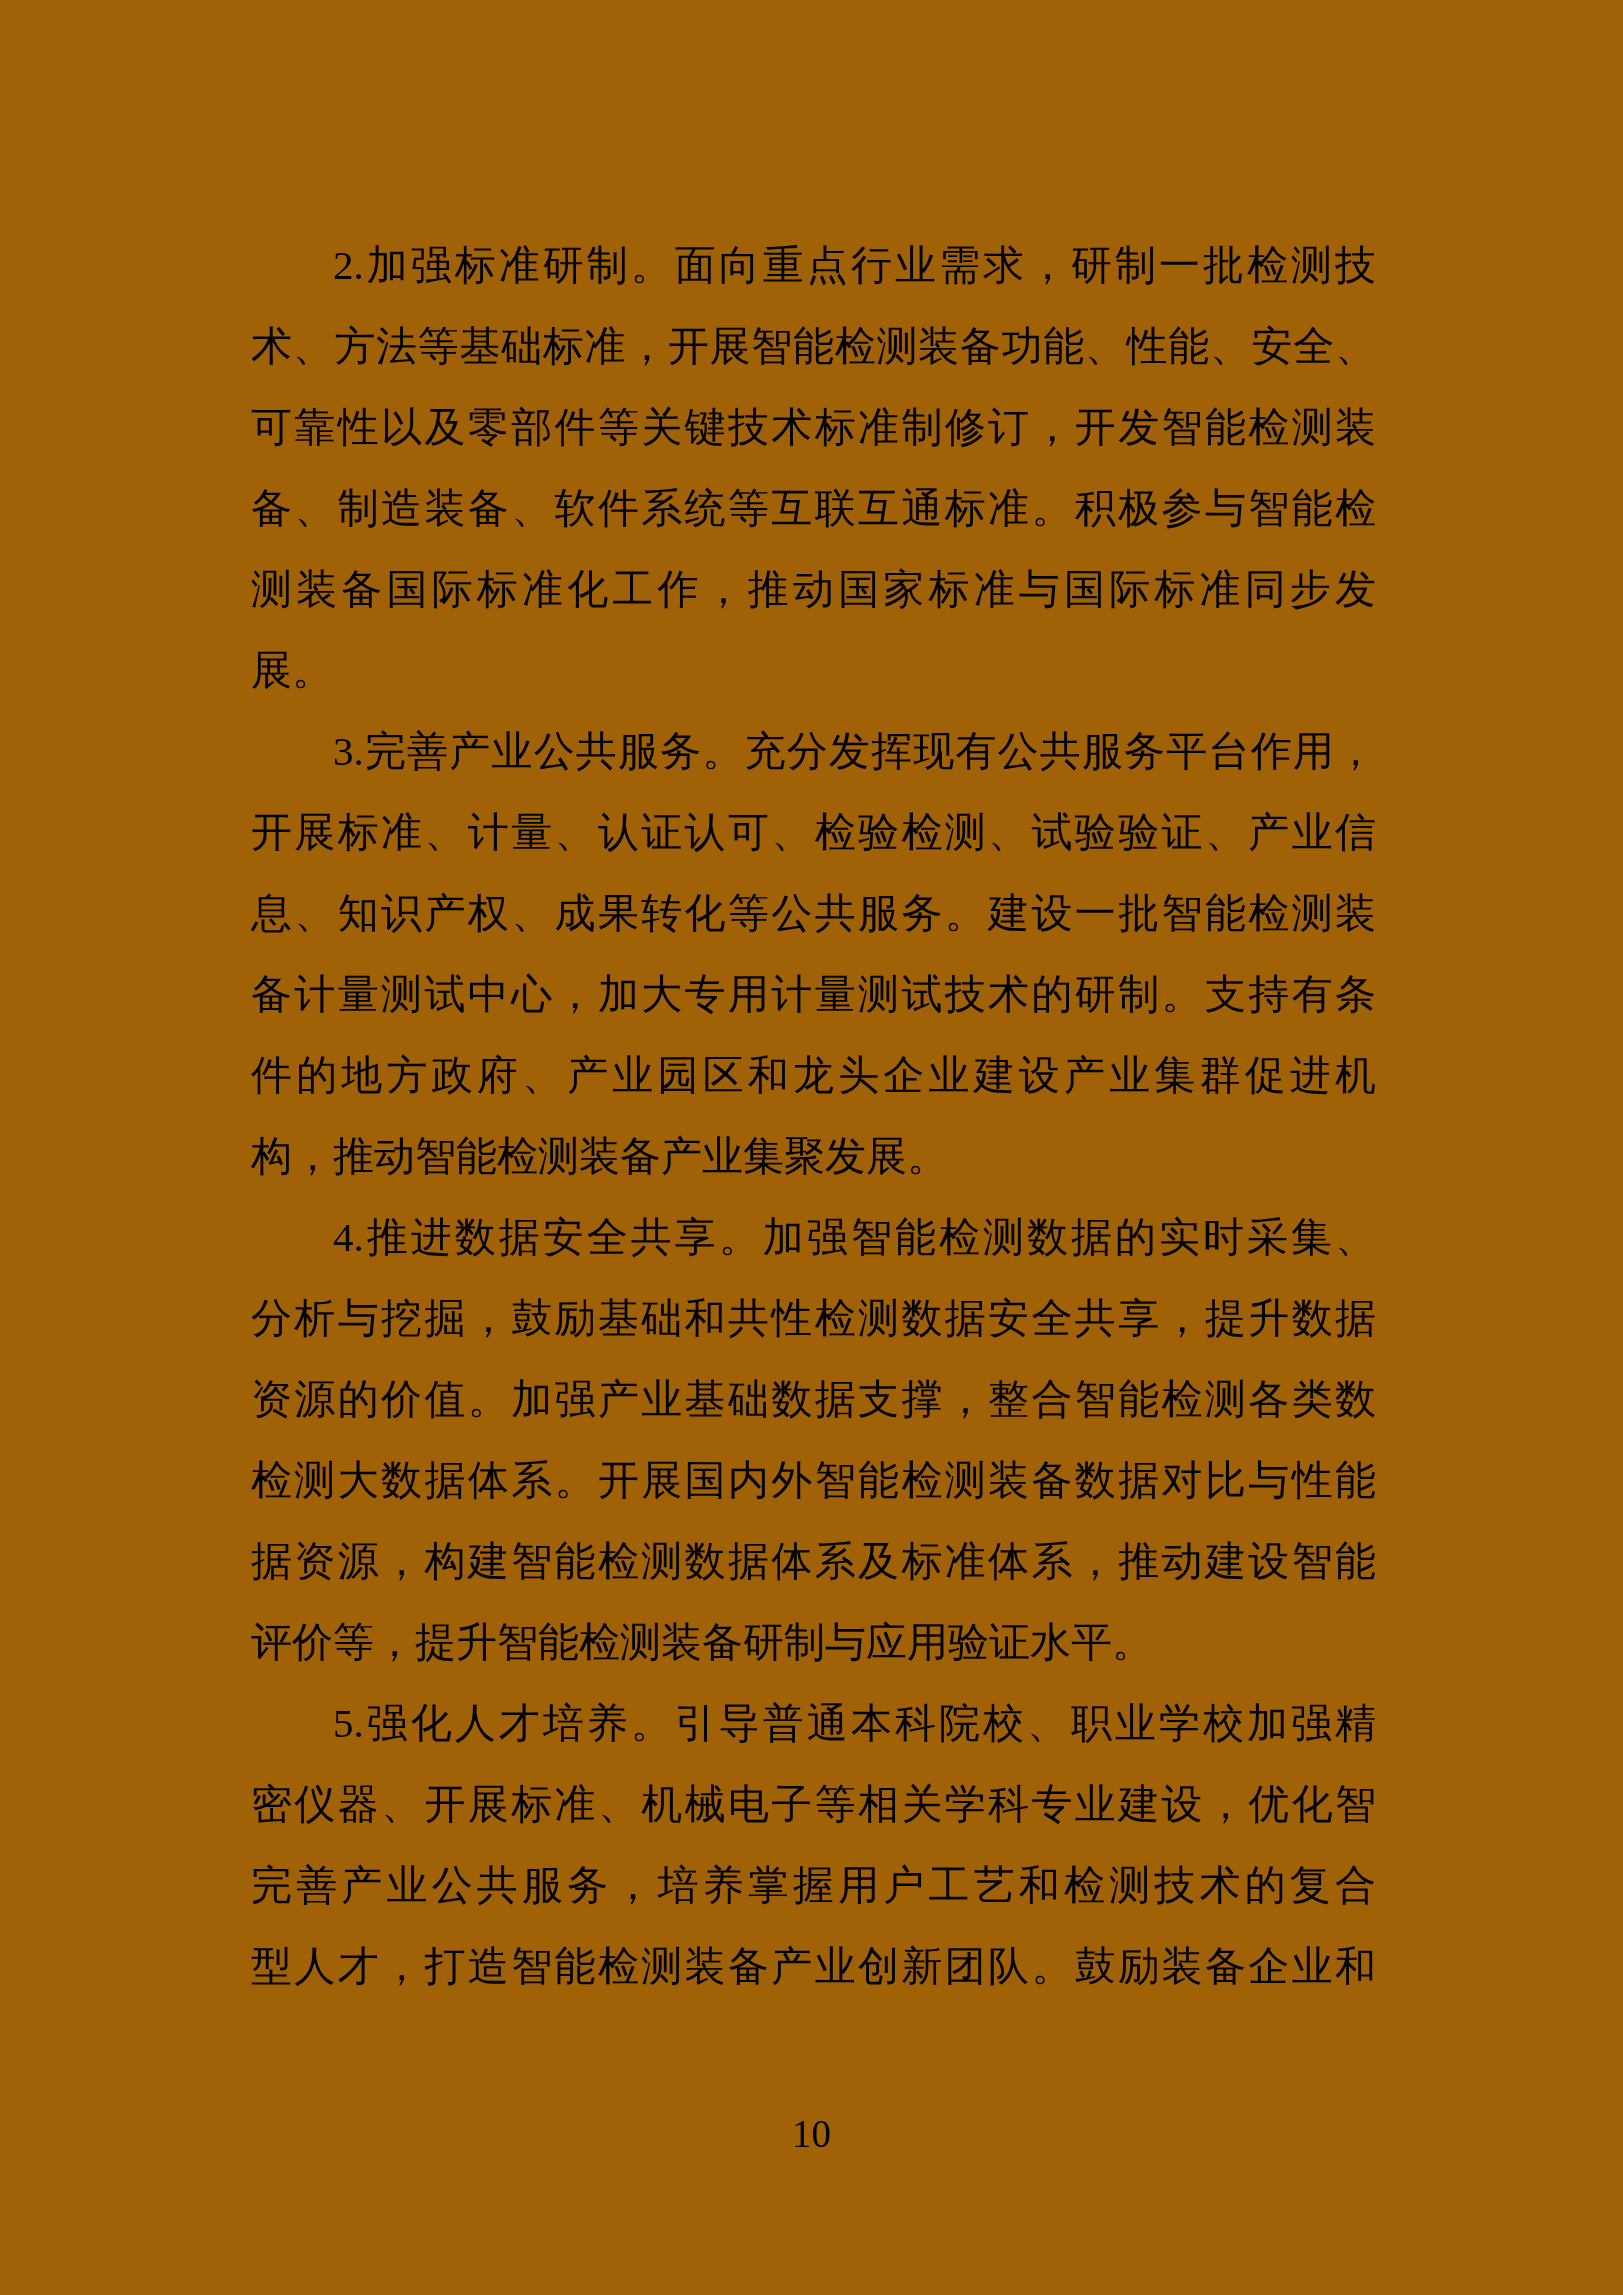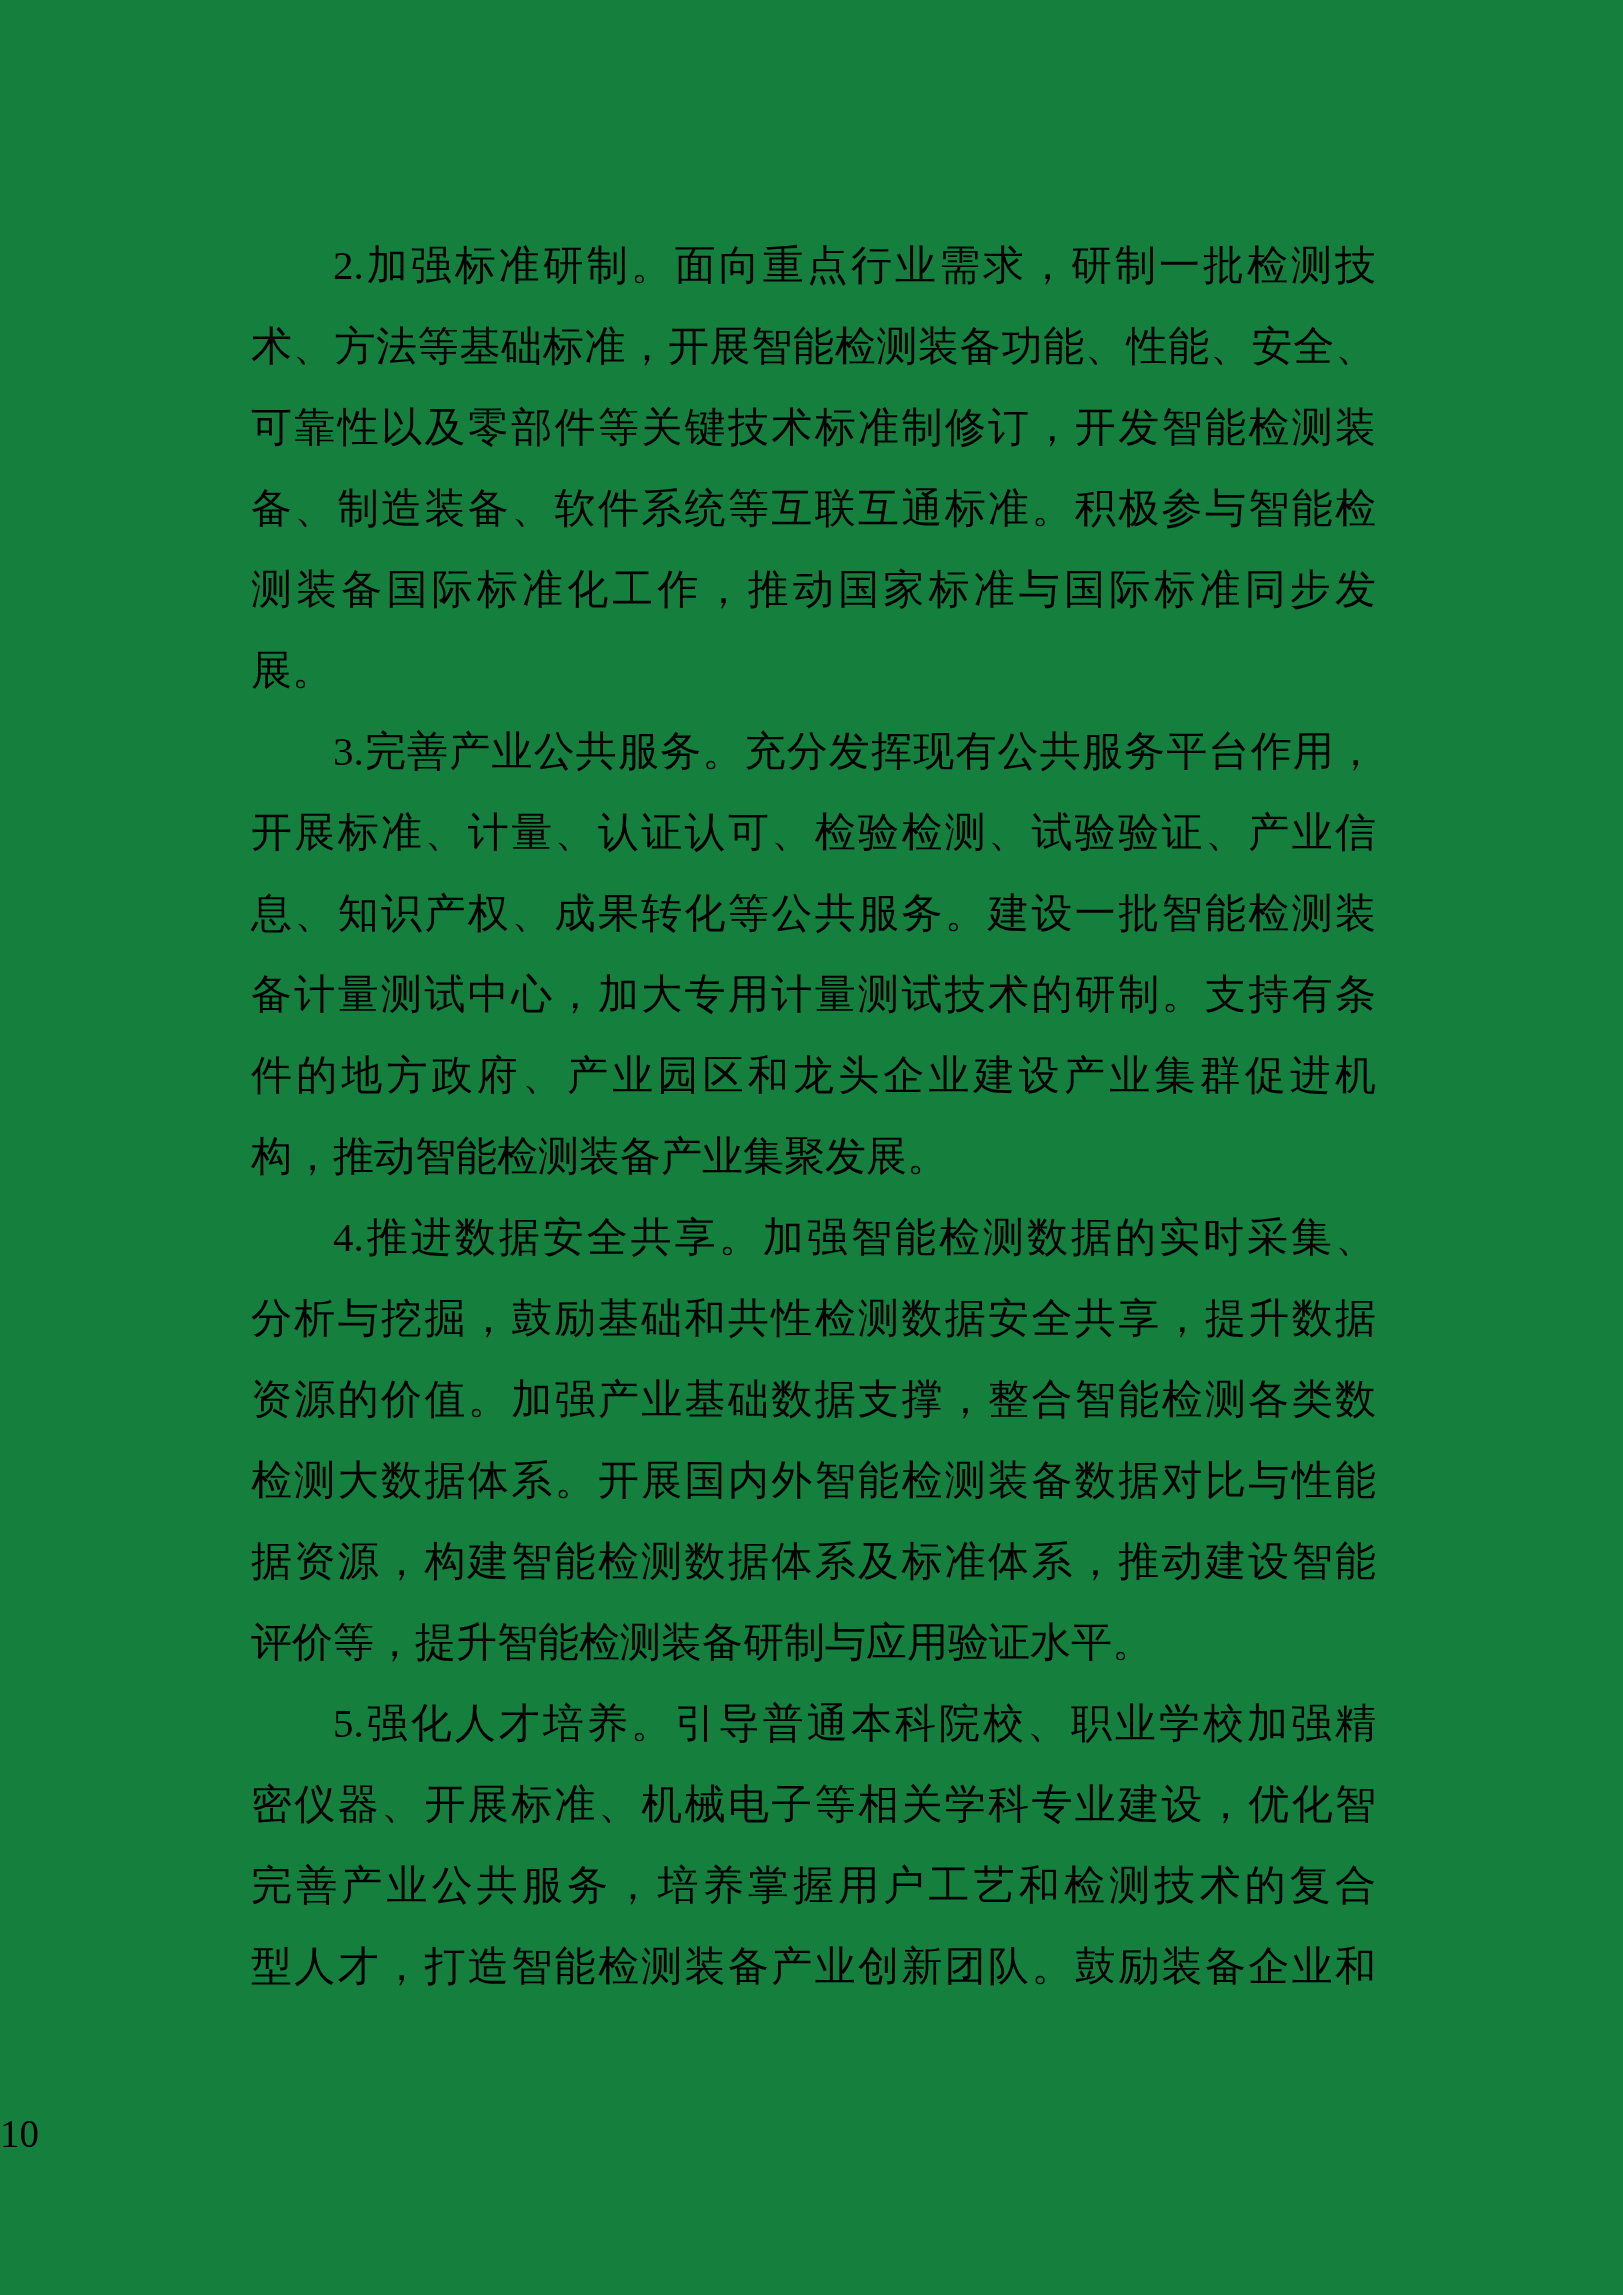--- a/index.html
+++ b/index.html
@@ -10,21 +10,21 @@
   body {
     width: 1623px;
     height: 2295px;
     position: relative;
     font-family: "Liberation Serif", "DejaVu Serif", serif;
     color: #000000;
   }
   .page {
     position: absolute;
     inset: 0;
-    background: #15803d;
+    background: #a16207;
   }
   .text-block {
     position: absolute;
     left: 251px;
     top: 225px;
     width: 1125px;
   }
   .line {
     font-size: 41px;
     height: 81px;
@@ -38,21 +38,21 @@
     text-indent: 82px;
   }
   .line.para-end {
     text-align-last: left;
   }
   .page-number {
     position: absolute;
     top: 2111px;
     left: 0;
     width: 100%;
-    text-align: left;
+    text-align: center;
     font-size: 39px;
     line-height: 46px;
   }
 </style>
 </head>
 <body>
 
 <div class="page">
 
   <div class="text-block">

